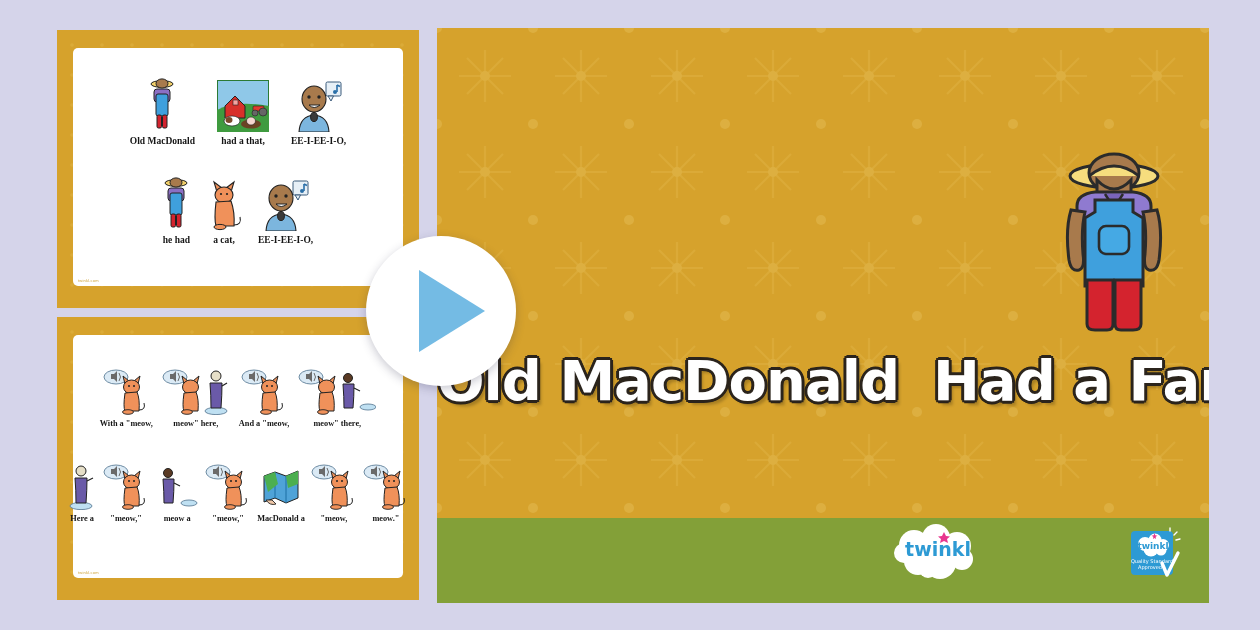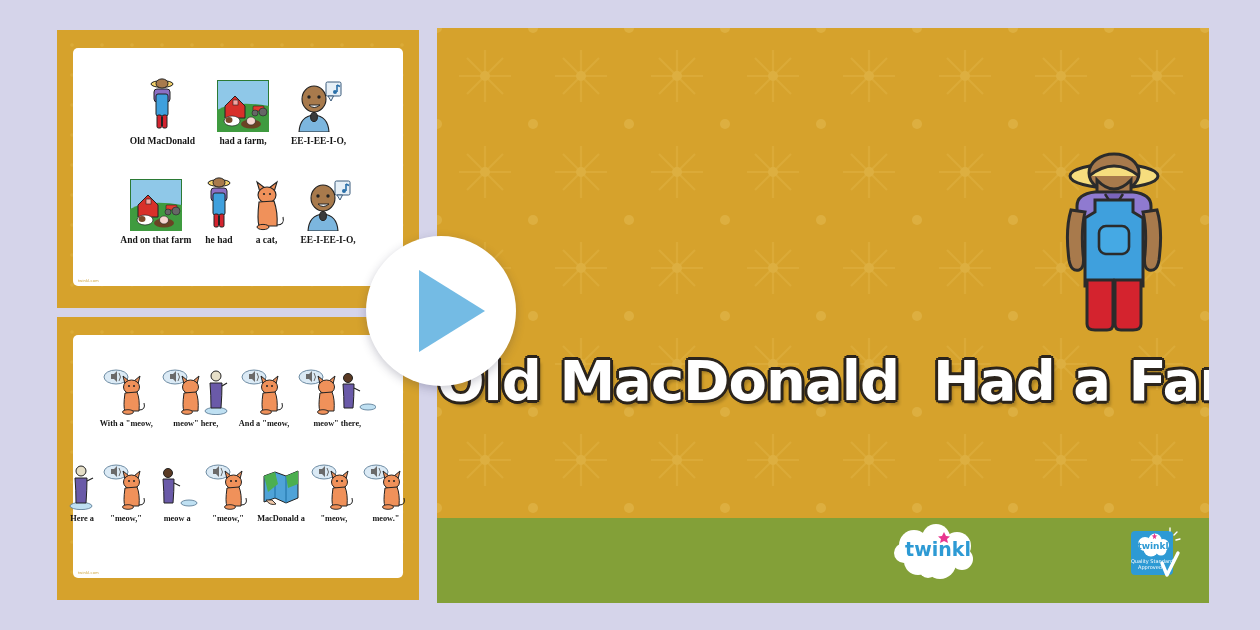--- a/index.html
+++ b/index.html
@@ -148,21 +148,21 @@
                 <rect x="16" y="20" width="5" height="5" fill="#f5a3a0" stroke="#222" stroke-width=".6"></rect>
                 <rect x="36" y="26" width="11" height="5" rx="1" fill="#e23b2e" stroke="#222" stroke-width=".6"></rect>
                 <circle cx="38" cy="33" r="3" fill="#666" stroke="#222" stroke-width=".6"></circle>
                 <circle cx="46" cy="32" r="4" fill="#666" stroke="#222" stroke-width=".6"></circle>
                 <ellipse cx="15" cy="41" rx="8" ry="5" fill="#fff" stroke="#222" stroke-width=".7"></ellipse>
                 <ellipse cx="12" cy="40" rx="3.5" ry="3" fill="#7a4a2a"></ellipse>
                 <ellipse cx="34" cy="44" rx="10" ry="4.5" fill="#6b4224"></ellipse>
                 <ellipse cx="34" cy="41" rx="4.5" ry="4" fill="#f5d5d0" stroke="#222" stroke-width=".6"></ellipse>
               </svg>
             </div>
-            <div class="sym-label">had a farm,</div>
+            <div class="sym-label">had a that,</div>
           </div>
           <div class="sym-cell">
             <div class="sym-art">
               <svg width="48" height="52" viewBox="0 0 48 52">
                 <rect x="31" y="2" width="15" height="14" rx="1.5" fill="#e7f0f7" stroke="#3a5a7a" stroke-width="1"></rect>
                 <path d="M33 16 L36 21 L38.5 16 Z" fill="#e7f0f7" stroke="#3a5a7a" stroke-width="1"></path>
                 <path d="M42 5 L42 12" stroke="#2a6fa8" stroke-width="1.6"></path>
                 <circle cx="40" cy="12" r="2" fill="#2a6fa8"></circle>
                 <path d="M42 5 L45 6.5" stroke="#2a6fa8" stroke-width="1.6"></path>
                 <ellipse cx="19" cy="19" rx="12" ry="13" fill="#a87a4c" stroke="#222" stroke-width="1.1"></ellipse>
@@ -173,38 +173,20 @@
                 <ellipse cx="19" cy="37" rx="3.4" ry="4.6" fill="#3a3a3a" stroke="#222" stroke-width="1"></ellipse>
               </svg>
             </div>
             <div class="sym-label">EE-I-EE-I-O,</div>
           </div>
         </div>
       </div>
 
       <div class="sym-row" style="top:125px;">
         <div class="sym-line" style="gap:14px;">
-          <div class="sym-cell">
-            <div class="sym-art">
-              <svg width="52" height="52" viewBox="0 0 52 52">
-                <rect width="52" height="52" fill="#8fc8e8" stroke="#2b7a35" stroke-width="2"></rect>
-                <path d="M0 30 Q18 20 52 26 L52 52 L0 52 Z" fill="#3f9b3f"></path>
-                <path d="M8 26 L18 16 L28 26 L28 38 L8 38 Z" fill="#d8302a" stroke="#222" stroke-width="1"></path>
-                <rect x="16" y="20" width="5" height="5" fill="#f5a3a0" stroke="#222" stroke-width=".6"></rect>
-                <rect x="36" y="26" width="11" height="5" rx="1" fill="#e23b2e" stroke="#222" stroke-width=".6"></rect>
-                <circle cx="38" cy="33" r="3" fill="#666" stroke="#222" stroke-width=".6"></circle>
-                <circle cx="46" cy="32" r="4" fill="#666" stroke="#222" stroke-width=".6"></circle>
-                <ellipse cx="15" cy="41" rx="8" ry="5" fill="#fff" stroke="#222" stroke-width=".7"></ellipse>
-                <ellipse cx="12" cy="40" rx="3.5" ry="3" fill="#7a4a2a"></ellipse>
-                <ellipse cx="34" cy="44" rx="10" ry="4.5" fill="#6b4224"></ellipse>
-                <ellipse cx="34" cy="41" rx="4.5" ry="4" fill="#f5d5d0" stroke="#222" stroke-width=".6"></ellipse>
-              </svg>
-            </div>
-            <div class="sym-label">And on that farm</div>
-          </div>
           <div class="sym-cell">
             <div class="sym-art">
               <svg width="26" height="56" viewBox="0 0 26 56">
                 <ellipse cx="13" cy="8" rx="11" ry="3.4" fill="#f2d06a" stroke="#222" stroke-width="1"></ellipse>
                 <ellipse cx="13" cy="7.5" rx="6" ry="4.6" fill="#a87a4c" stroke="#222" stroke-width="1"></ellipse>
                 <rect x="5" y="13" width="16" height="13" rx="3" fill="#8b6fc4" stroke="#222" stroke-width="1"></rect>
                 <rect x="7" y="18" width="12" height="22" rx="2" fill="#3fa0dd" stroke="#222" stroke-width="1"></rect>
                 <rect x="8" y="39" width="4.5" height="13" rx="1.5" fill="#d4232e" stroke="#222" stroke-width="1"></rect>
                 <rect x="13.5" y="39" width="4.5" height="13" rx="1.5" fill="#d4232e" stroke="#222" stroke-width="1"></rect>
               </svg>

